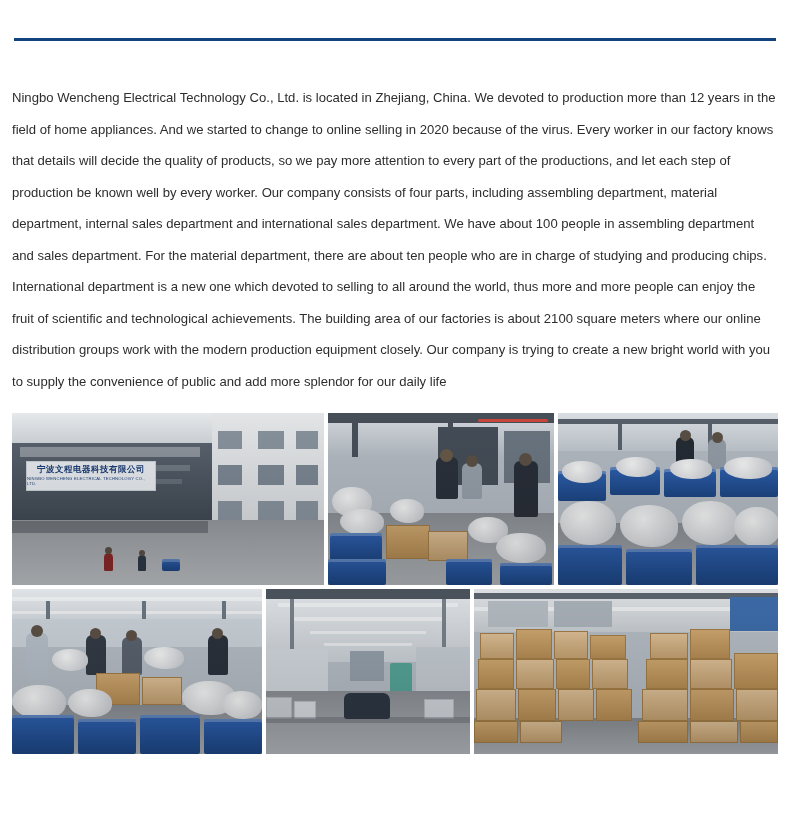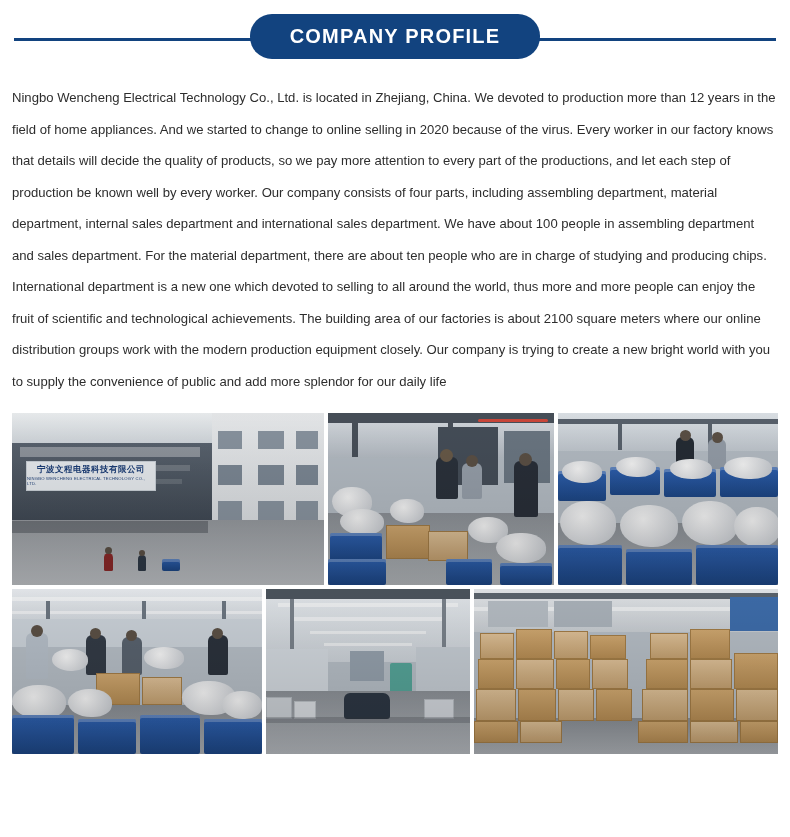--- a/index.html
+++ b/index.html
@@ -180,21 +180,20 @@
     position: absolute;
     background: #5fa0c8;
     border-radius: 2px;
   }
 </style>
 </head>
 <body>
 
 <div class="header">
   <div class="header-rule"></div>
-  <div class="title-pill">COMPANY PROFILE</div>
 </div>
 
 <div class="profile-text">Ningbo Wencheng Electrical Technology Co., Ltd. is located in Zhejiang, China. We devoted to production more than 12 years in the field of home appliances. And we started to change to online selling in 2020 because of the virus. Every worker in our factory knows that details will decide the quality of products, so we pay more attention to every part of the productions, and let each step of production be known well by every worker. Our company consists of four parts, including assembling department, material department, internal sales department and international sales department. We have about 100 people in assembling department and sales department. For the material department, there are about ten people who are in charge of studying and producing chips. International department is a new one which devoted to selling to all around the world, thus more and more people can enjoy the fruit of scientific and technological achievements. The building area of our factories is about 2100 square meters where our online distribution groups work with the modern production equipment closely. Our company is trying to create a new bright world with you to supply the convenience of public and add more splendor for our daily life</div>
 
 <div class="gallery">
 
   <div class="grid-row row1">
 
     <div class="cell c-w1">
       <div class="sky" style="height:64%"></div>

